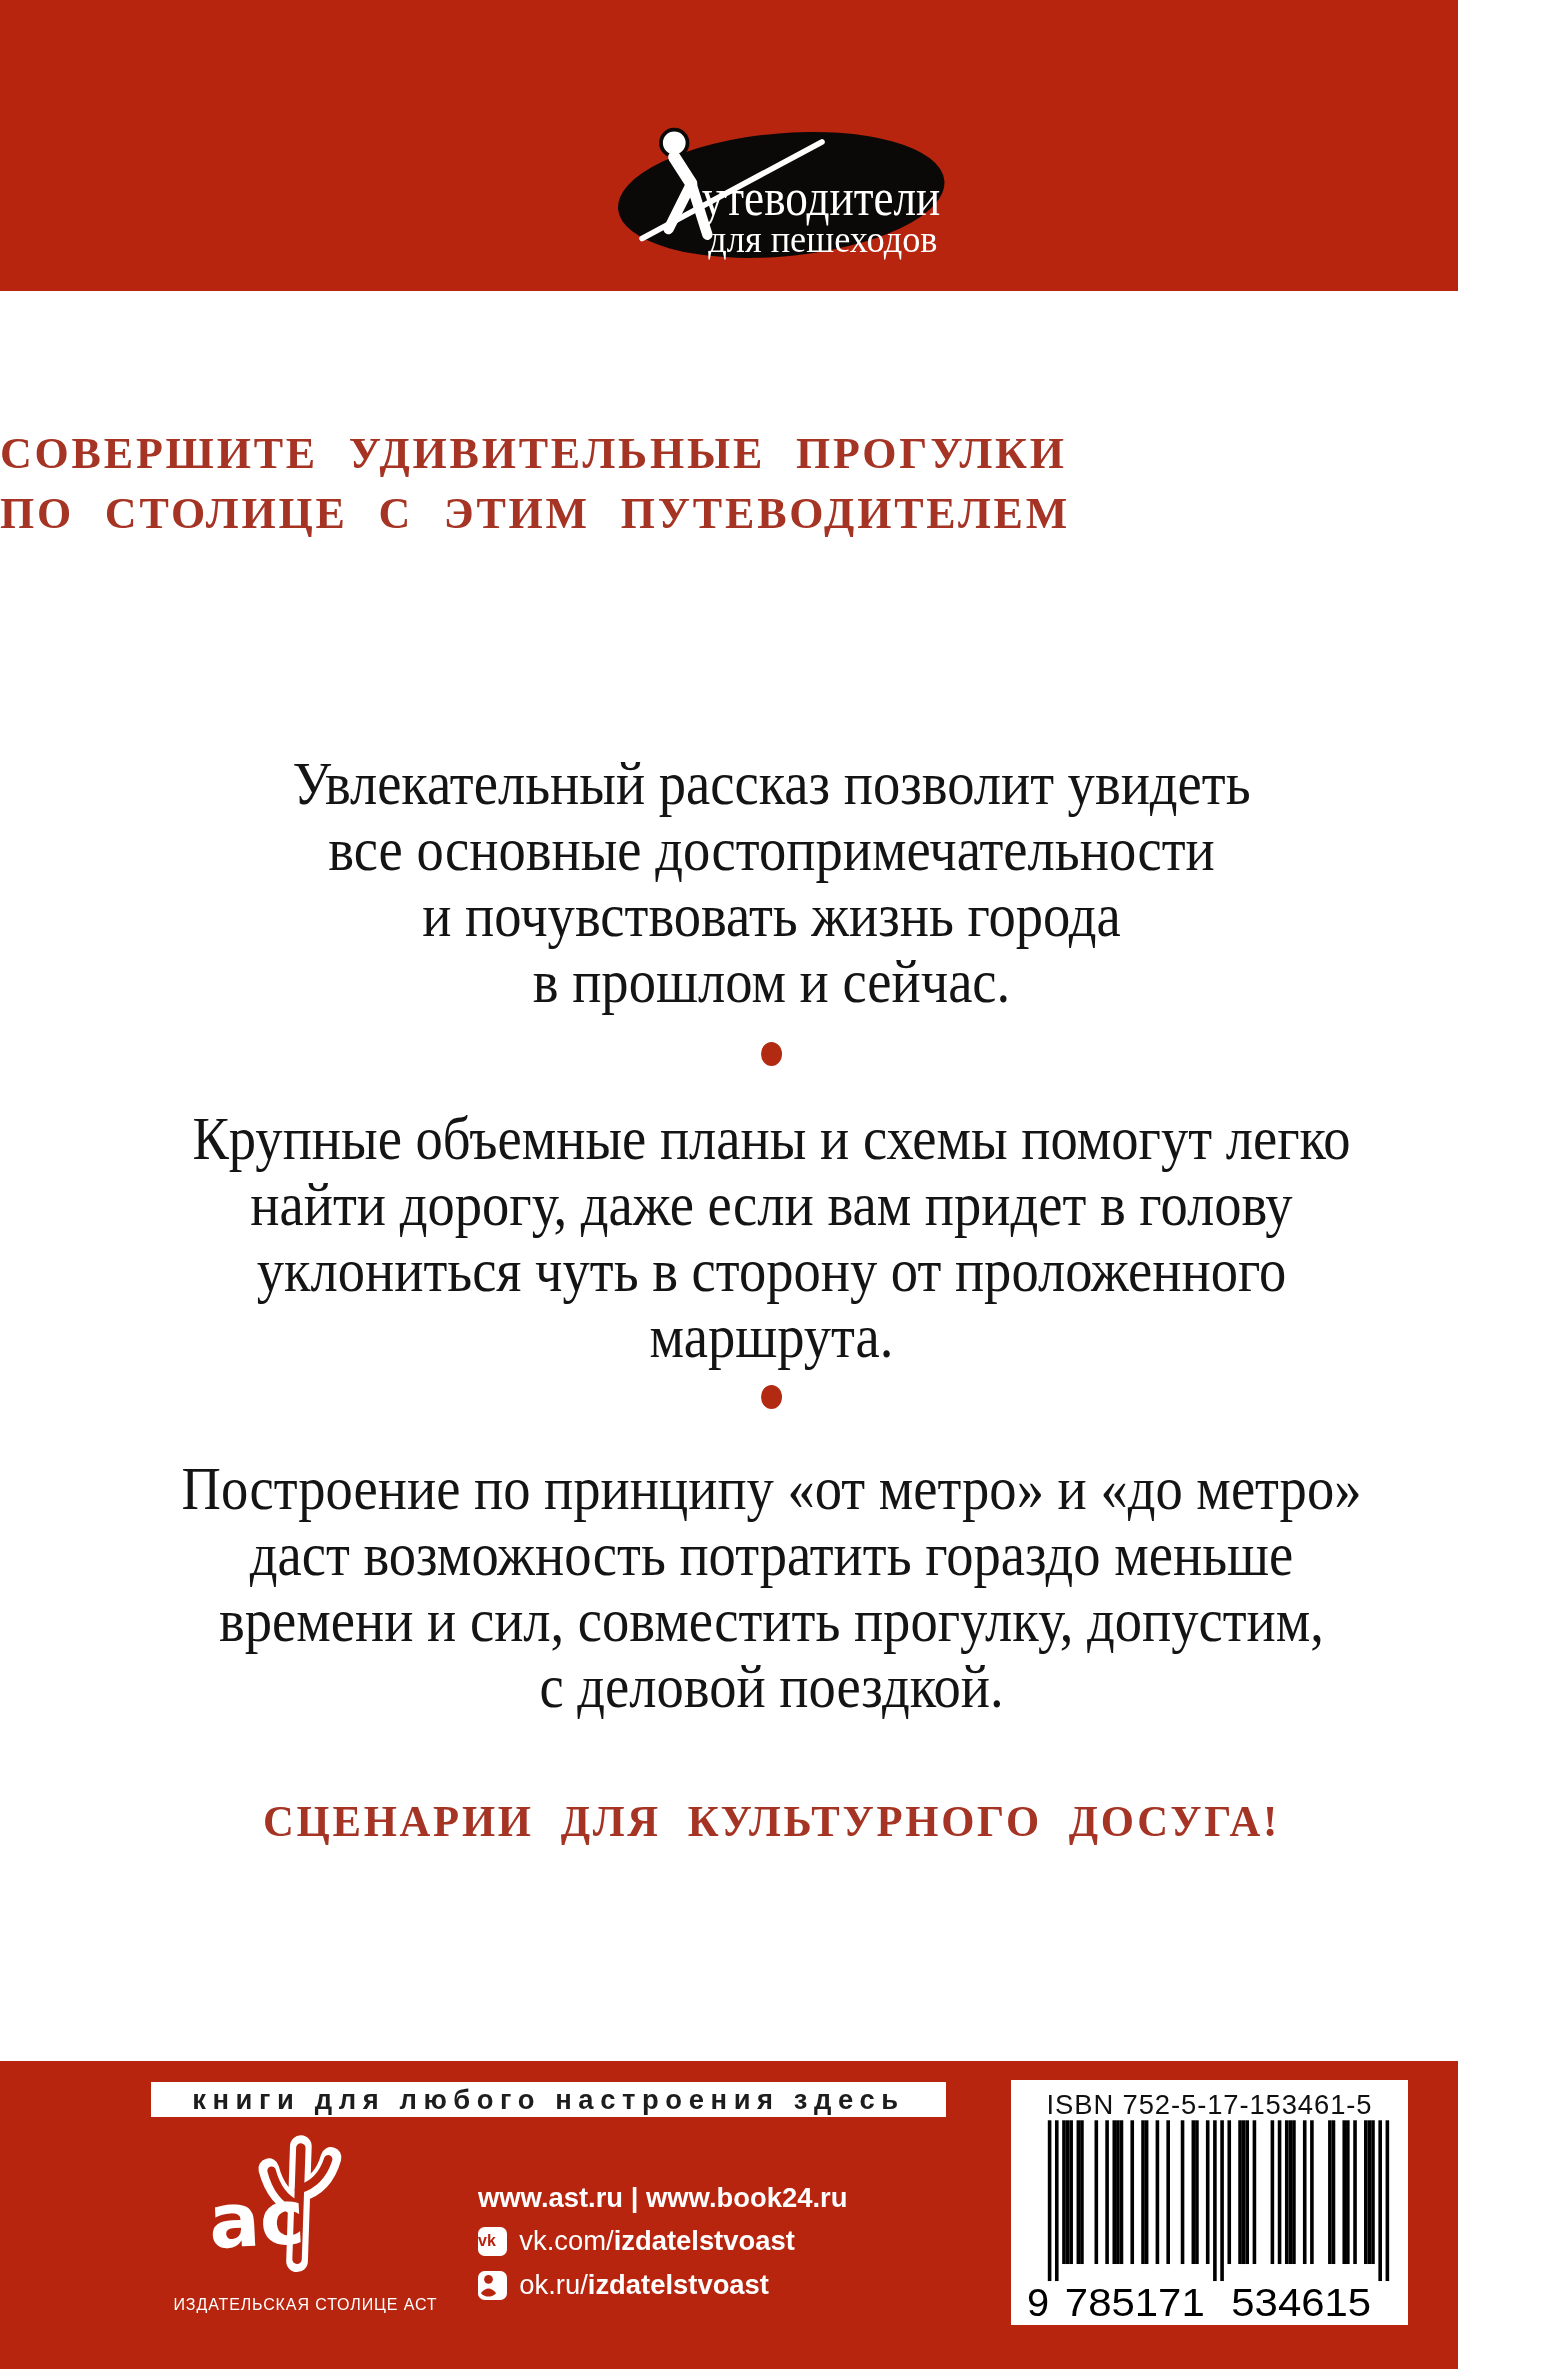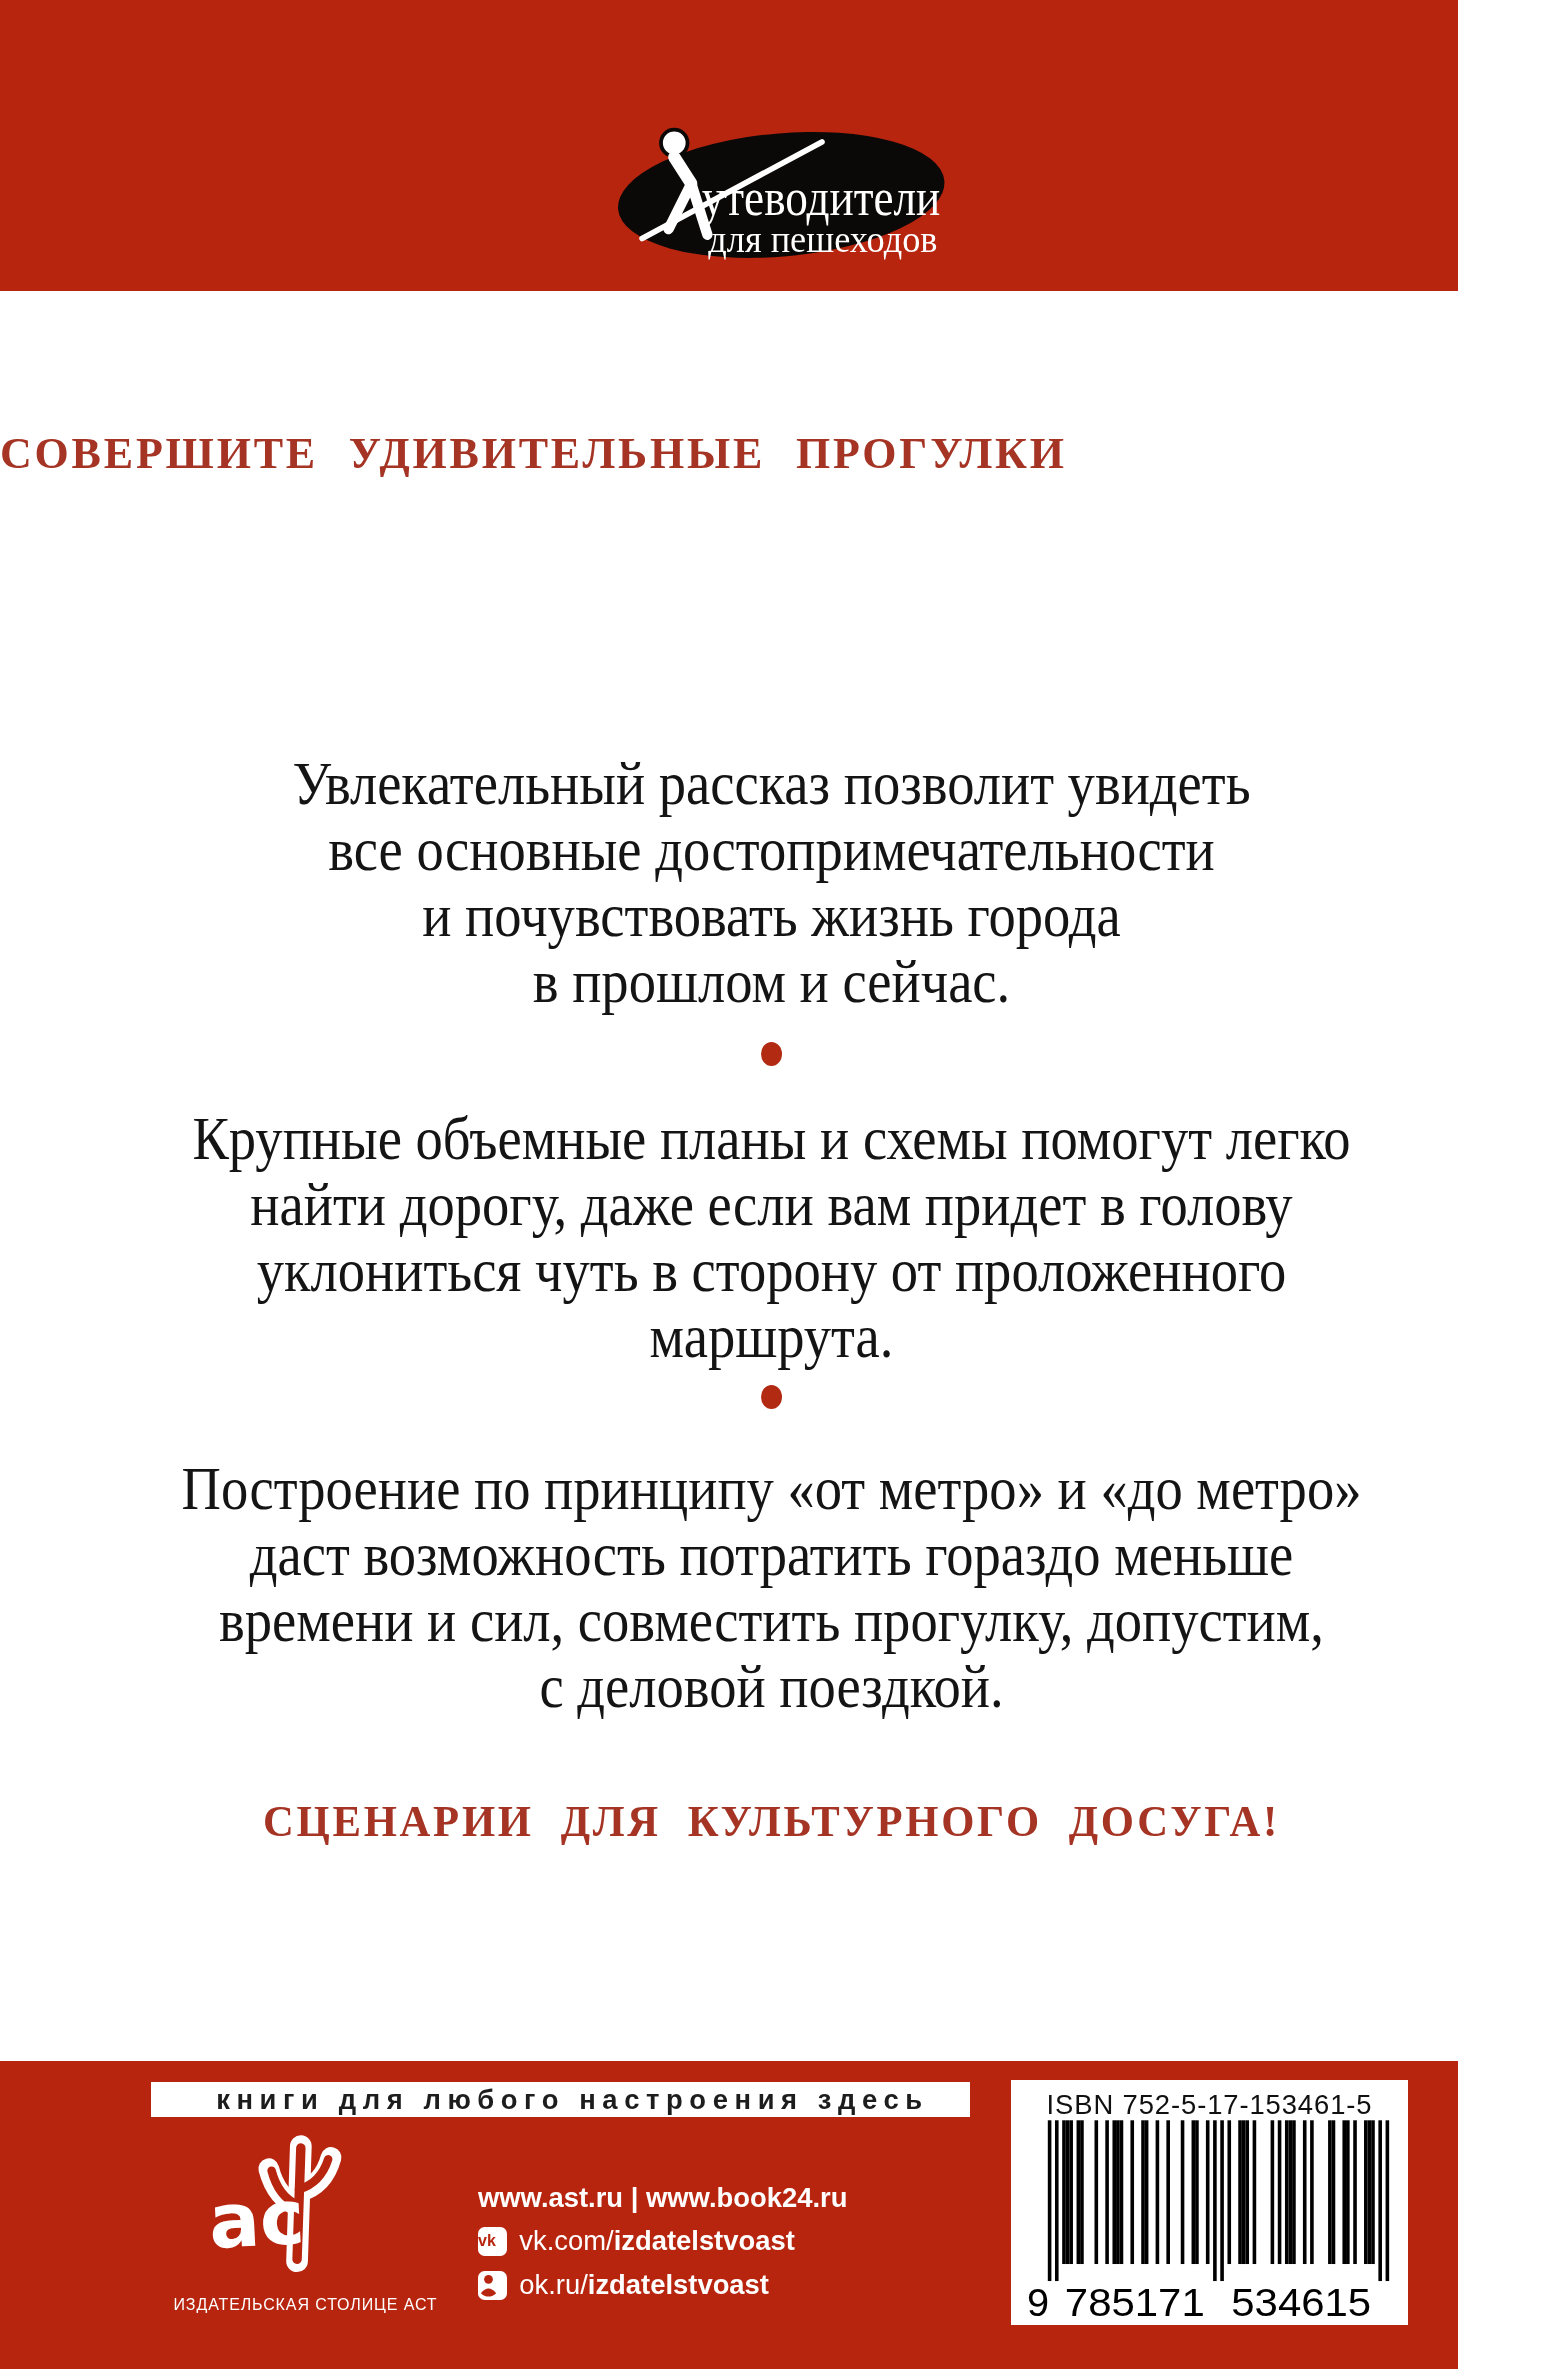--- a/index.html
+++ b/index.html
@@ -23,21 +23,21 @@
   .dot.d1{top:1042px;}
   .dot.d2{top:1385px;}
   .cta{position:absolute;top:1796px;left:0;width:1543px;text-align:center;
        color:var(--accent,#a53424);font-weight:bold;font-size:44px;letter-spacing:2.8px;
        word-spacing:14px;transform:scaleX(.97);}
 
   
   .strip{position:absolute;left:151px;top:2082px;width:795px;height:35px;background:#fff;
          display:flex;align-items:center;justify-content:center;
          font-family:"Liberation Sans","DejaVu Sans",sans-serif;font-weight:bold;
-         font-size:27.4px;letter-spacing:6.6px;color:#1d1d1d;white-space:nowrap;padding-left:24px;}
+         font-size:27.4px;letter-spacing:6.6px;color:#1d1d1d;white-space:nowrap;}
   .ast-logo-svg{position:absolute;left:189px;top:2131px;width:218px;height:151px;overflow:visible;}
   .ast-tagline{position:absolute;left:173px;top:2296px;width:265px;text-align:center;color:#fff;
                font-family:"Liberation Sans","DejaVu Sans",sans-serif;font-size:16px;letter-spacing:0.9px;}
   .links{position:absolute;left:478px;top:2177px;color:#fff;
          font-family:"Liberation Sans","DejaVu Sans",sans-serif;font-size:27.4px;}
   .links .row{display:flex;align-items:center;gap:12.3px;height:44px;}
   .links .row.first{font-weight:bold;height:42px;}
   .links b{font-weight:bold;}
   .sq-icon{width:29px;height:29px;background:#fff;border-radius:6.6px;display:flex;
            align-items:center;flex:0 0 auto;}
@@ -68,20 +68,21 @@
       <circle cx="72" cy="21" r="14" fill="#fff" stroke="#0b0907" stroke-width="4"></circle>
       <path d="M72,36 L90,64" stroke="#fff" stroke-width="13" stroke-linecap="round" fill="none"></path>
       <path d="M90,64 L66,112 M90,64 L107,118" stroke="#fff" stroke-width="11" stroke-linecap="round" fill="none"></path>
       <text x="101" y="97" font-size="56" class="series-text" textLength="252" lengthAdjust="spacingAndGlyphs">утеводители</text>
       <text x="108" y="136" font-size="41" class="series-text" textLength="242" lengthAdjust="spacingAndGlyphs">для пешеходов</text>
     </svg>
   </div>
 
   <div class="headline">
     <div>СОВЕРШИТЕ УДИВИТЕЛЬНЫЕ ПРОГУЛКИ</div>
+    <div>ПО СТОЛИЦЕ С ЭТИМ ПУТЕВОДИТЕЛЕМ</div>
   </div>
 
   <div class="para p1">
     <div>Увлекательный рассказ позволит увидеть</div>
     <div>все основные достопримечательности</div>
     <div>и почувствовать жизнь города</div>
     <div>в прошлом и сейчас.</div>
   </div>
 
   <div class="dot d1"></div>

